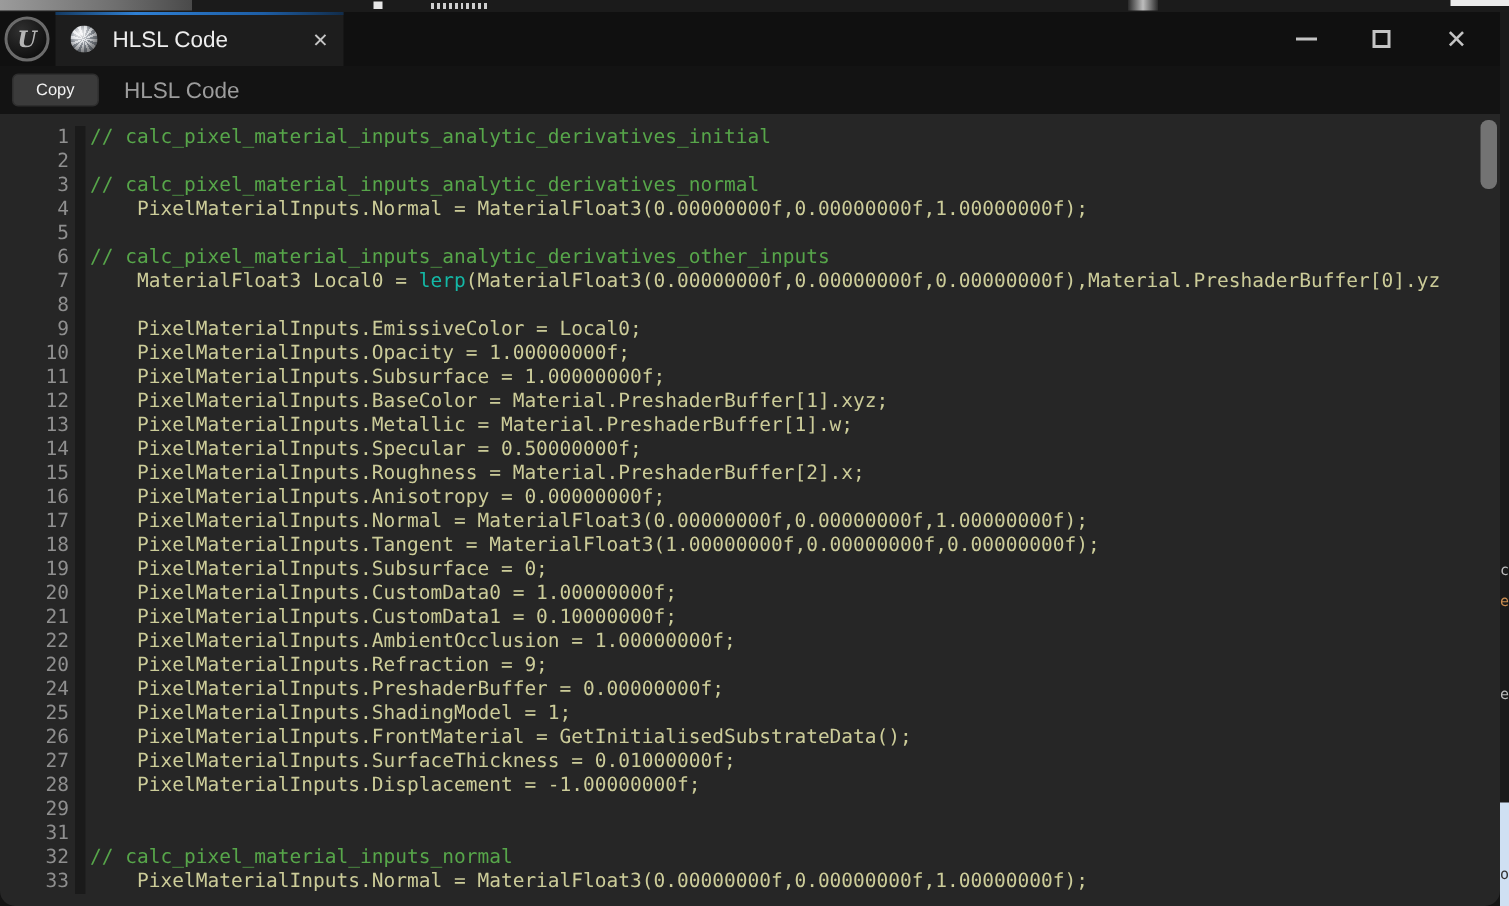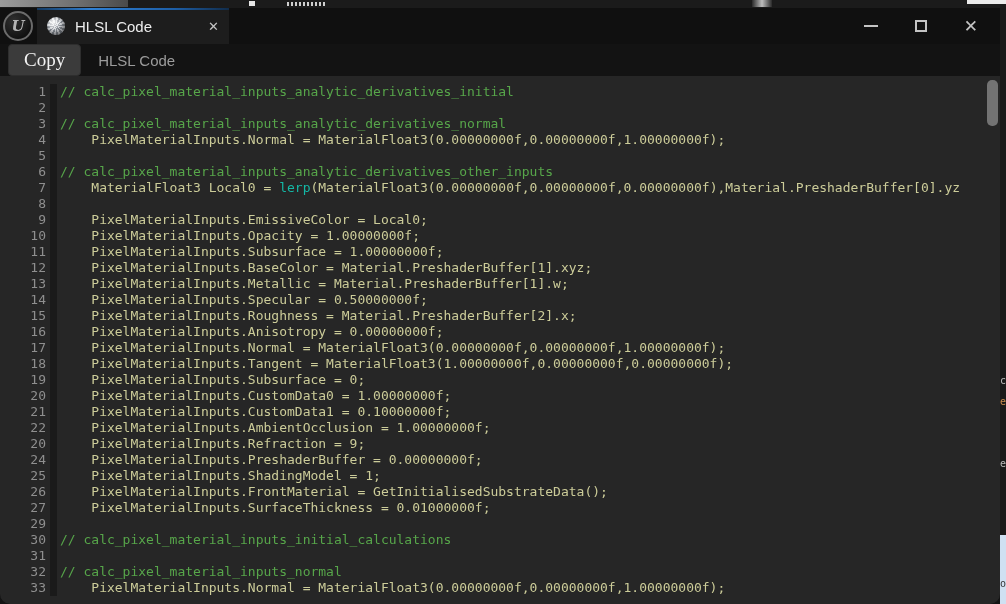--- a/index.html
+++ b/index.html
@@ -45,22 +45,22 @@
               box-shadow:inset -2px -3px 4px rgba(0,0,0,.45); }
   .tab-label { color:#ededed; font-size:15px; margin-left:10px; }
   .tab-close { margin-left:auto; color:#c6c6c6; font-size:13px; cursor:default; }
   .win-controls { position:absolute; right:22px; top:0; height:36px; display:flex; align-items:center; gap:37px; }
   .wc-min { width:14px; height:2px; background:#c4c4c4; }
   .wc-max { width:12px; height:12px; border:2px solid #c4c4c4; }
   .wc-close { color:#c4c4c4; font-size:17px; line-height:1; }
 
   
   .toolbar { height:32px; background:#131313; display:flex; align-items:center; padding-left:8px; flex:0 0 32px; }
-  .copy-btn { background:#3b3b3b; color:#f2f2f2; font-size:19px; padding:4px 15px;
-              border-radius:4px; border:1px solid #2e2e2e; font-family:Liberation Serif, serif; }
+  .copy-btn { background:#3b3b3b; color:#f2f2f2; font-size:11px; padding:4px 15px;
+              border-radius:4px; border:1px solid #2e2e2e; font-family:Liberation Sans, sans-serif; }
   .panel-label { color:#9c9c9c; font-size:15px; margin-left:17px; }
 
   
   .editor { flex:1 1 auto; background:#262626; position:relative; overflow:hidden;
             font-family:"DejaVu Sans Mono", monospace; font-size:13px; line-height:16px; padding-top:8px; }
   .row { display:flex; height:16px; white-space:pre; }
   .ln { flex:0 0 57px; text-align:right; color:#8f8f8f; padding-right:4px;
         border-right:7px solid #1a1a1a; box-sizing:border-box; }
   .code { margin-left:3px; color:#cccc99; }
   .comment { color:#57a64a; }
@@ -134,22 +134,22 @@
         <div class="row"><span class="ln">18</span><span class="code">    PixelMaterialInputs.Tangent = MaterialFloat3(1.00000000f,0.00000000f,0.00000000f);</span></div>
         <div class="row"><span class="ln">19</span><span class="code">    PixelMaterialInputs.Subsurface = 0;</span></div>
         <div class="row"><span class="ln">20</span><span class="code">    PixelMaterialInputs.CustomData0 = 1.00000000f;</span></div>
         <div class="row"><span class="ln">21</span><span class="code">    PixelMaterialInputs.CustomData1 = 0.10000000f;</span></div>
         <div class="row"><span class="ln">22</span><span class="code">    PixelMaterialInputs.AmbientOcclusion = 1.00000000f;</span></div>
         <div class="row"><span class="ln">20</span><span class="code">    PixelMaterialInputs.Refraction = 9;</span></div>
         <div class="row"><span class="ln">24</span><span class="code">    PixelMaterialInputs.PreshaderBuffer = 0.00000000f;</span></div>
         <div class="row"><span class="ln">25</span><span class="code">    PixelMaterialInputs.ShadingModel = 1;</span></div>
         <div class="row"><span class="ln">26</span><span class="code">    PixelMaterialInputs.FrontMaterial = GetInitialisedSubstrateData();</span></div>
         <div class="row"><span class="ln">27</span><span class="code">    PixelMaterialInputs.SurfaceThickness = 0.01000000f;</span></div>
+        <div class="row"><span class="ln">28</span><span class="code">    PixelMaterialInputs.Displacement = -1.00000000f;</span></div>
         <div class="row"><span class="ln">29</span><span class="code"></span></div>
-        <div class="row"><span class="ln">30</span><span class="code comment">// calc_pixel_material_inputs_initial_calculations</span></div>
         <div class="row"><span class="ln">31</span><span class="code"></span></div>
         <div class="row"><span class="ln">32</span><span class="code comment">// calc_pixel_material_inputs_normal</span></div>
         <div class="row"><span class="ln">33</span><span class="code">    PixelMaterialInputs.Normal = MaterialFloat3(0.00000000f,0.00000000f,1.00000000f);</span></div>
       </div>
     <div class="vthumb"></div>
   </div>
 
 </div>
 
 </body></html>

